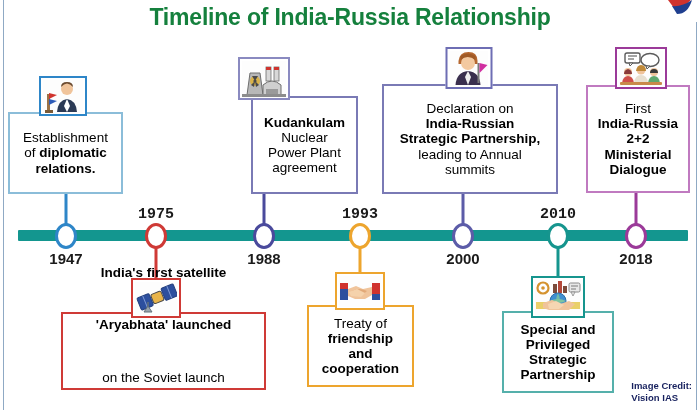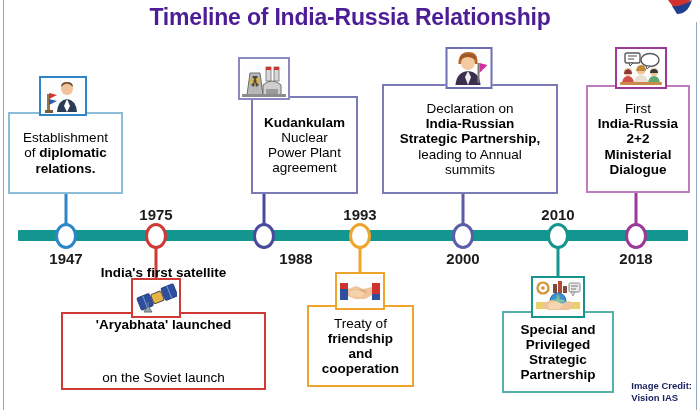--- a/index.html
+++ b/index.html
@@ -26,21 +26,21 @@
     position: absolute;
     right: 3px; top: 22px; width: 1px; height: 388px;
     background: #8fa9c4;
   }
   .title {
     position: absolute;
     left: 0; right: 0; top: 4px;
     text-align: center;
     font-size: 23px;
     font-weight: bold;
-    color: #4c1d95;
+    color: #15803d;
     letter-spacing: -0.2px;
   }
   
   .axis {
     position: absolute;
     left: 18px;
     right: 12px;
     top: 230px;
     height: 11px;
     background: #13968f;
@@ -64,21 +64,21 @@
   .year {
     position: absolute;
     transform: translateX(-50%);
     font-size: 15px;
     font-weight: bold;
     color: #1b1b1b;
     z-index: 5;
     white-space: nowrap;
   }
   .year.below { top: 250px; }
-  .year.above { top: 206px; }
+  .year.above { top: 206px; font-family: Liberation Mono, monospace; }
   
   .stem {
     position: absolute;
     width: 3px;
     transform: translateX(-50%);
     z-index: 1;
   }
   
   .card {
     position: absolute;
@@ -197,21 +197,21 @@
 
   <div class="card" style="left:61px; top:312px; width:205px; height:78px; border-color:#cf3a36;gap:37px;">
     <span class="ln b">India's first satellite</span>
     <span class="ln b">'Aryabhata'  launched</span>
     <span class="ln">on the Soviet launch</span>
     <span class="ln">vehicle 'Soyuz'</span>
   </div>
 
   <div class="stem" style="left:264px; top:193px; height:45px; background:#4a4a9c;"></div>
   <div class="node" style="left:264px; border-color:#4a4a9c;"></div>
-  <div class="year below" style="left:264px;margin-left:32px;">1988</div>
+  <div class="year below" style="left:264px;">1988</div>
 
   <div class="chip" style="left:264px; top:57px; width:52px; height:43px; border-color:#8a8ac0;">
     <svg width="44" height="36" viewBox="0 0 44 36">
       <rect x="0" y="0" width="44" height="36" fill="#fdfdfd"></rect>
       <path d="M5 34 L8 12 L18 12 L21 34 Z" fill="#b8b8b8" stroke="#6e6e6e" stroke-width="1"></path>
       <circle cx="13" cy="20" r="5" fill="#d9b24a"></circle>
       <circle cx="13" cy="20" r="1.6" fill="#4a4a4a"></circle>
       <path d="M13 20 L10 15 L16 15 Z" fill="#4a4a4a"></path>
       <path d="M13 20 L9 24 L12 26 Z" fill="#4a4a4a"></path>
       <path d="M13 20 L17 24 L14 26 Z" fill="#4a4a4a"></path>

